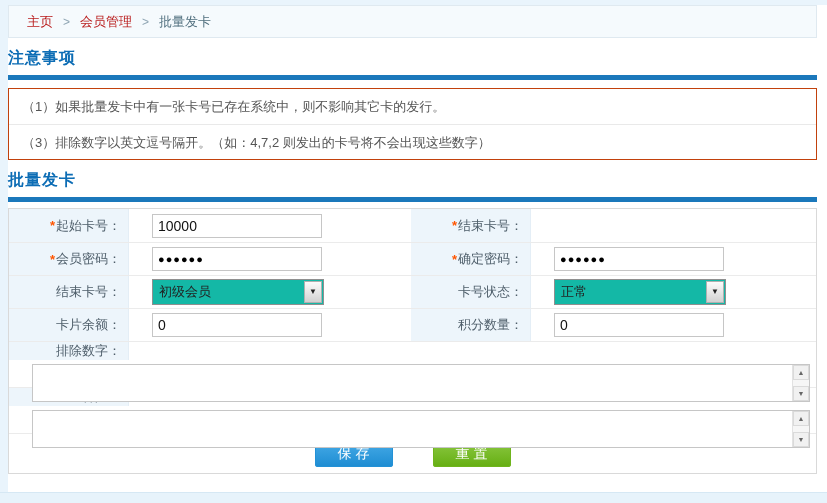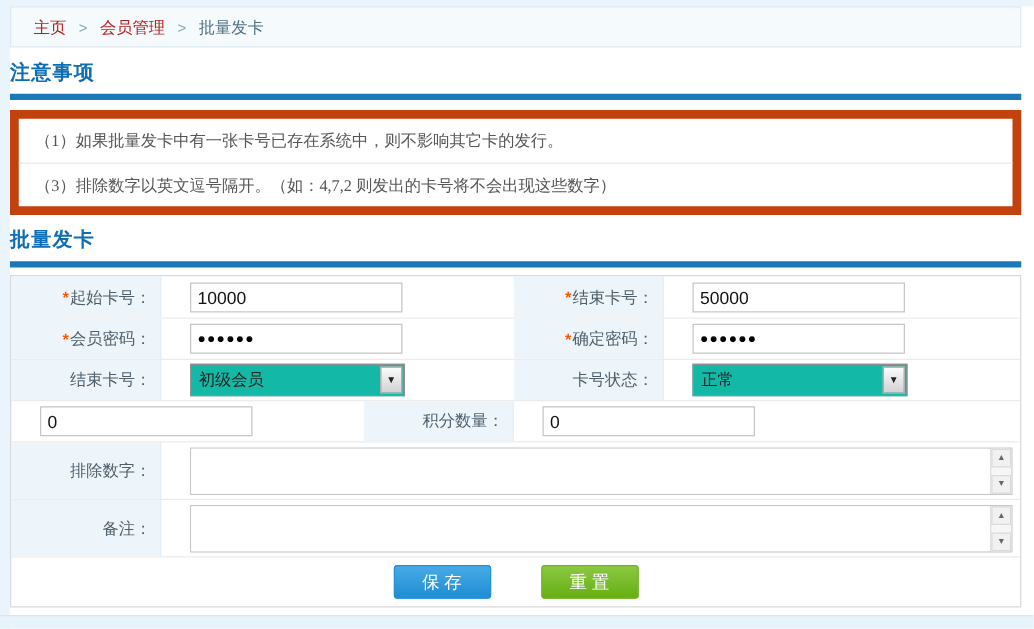--- a/index.html
+++ b/index.html
@@ -27,32 +27,32 @@
   .crumb-sep { color:#8fa5b3; margin:0 10px; font-size:12px; }
 
   
   .section-title {
     margin-top:10px; font-size:16px; font-weight:bold; color:#0d6db5;
     padding-bottom:6px; letter-spacing:1px;
   }
   .title-bar { height:5px; background:#1b78bb; width:100%; }
 
   
-  .notice-box { margin-top:8px; border:7px solid #c2410c; background:#fff;font-family:Liberation Serif, serif; }
+  .notice-box { margin-top:8px; border:1px solid #c2410c; background:#fff; }
   .notice-row {
     height:35px; line-height:35px; padding-left:13px;
     font-size:13px; color:#555; border-top:1px solid #e9e9e9;
   }
   .notice-row:first-child { border-top:none; }
 
   
   .form-table { margin-top:6px; border:1px solid #d9d9d9; background:#fff; }
   .frow { display:flex; align-items:stretch; border-top:1px solid #ebebeb; height:33px; }
   .frow:first-child { border-top:none; }
-  .frow.tall { height:46px; }
+  .frow.tall { height:46px;flex-direction:column; }
   .frow.btnrow { height:40px; align-items:center; justify-content:center; gap:40px; }
   .lcell {
     width:120px; background:#edf5fb; border-right:1px solid #e4eef6;
     display:flex; align-items:center; justify-content:flex-end;
     padding-right:7px; font-size:13px; color:#4e5e6a; flex-shrink:0;
   }
   .lcell .req { color:#ff5500; font-size:13px; margin-right:1px; font-weight:bold; }
   .fcell { width:282px; display:flex; align-items:center; padding-left:23px; flex-shrink:0; }
   .fcell.grow { flex:1; width:auto; }
 
@@ -140,23 +140,20 @@
         <span class="req">*</span>
         <span>起始卡号：</span>
       </div>
       <div class="fcell">
         <input class="txt-input" type="text" value="10000" style="">
       </div>
       <div class="lcell">
         <span class="req">*</span>
         <span>结束卡号：</span>
       </div>
-      <div class="fcell grow">
-        <input class="txt-input" type="text" value="50000" style="">
-      </div>
     </div>
 
     <div class="frow">
       <div class="lcell">
         <span class="req">*</span>
         <span>会员密码：</span>
       </div>
       <div class="fcell">
         <input class="txt-input pwd" type="text" value="●●●●●●" style="">
       </div>
@@ -188,20 +185,23 @@
         <div class="fake-select">
           <div class="sel-text">正常</div>
           <div class="sel-btn">
               <span>▼</span>
             </div>
         </div>
       </div>
     </div>
 
     <div class="frow">
+      <div class="lcell">
+        <span>卡片余额：</span>
+      </div>
       <div class="fcell">
         <input class="txt-input" type="text" value="0" style="">
       </div>
       <div class="lcell">
         <span>积分数量：</span>
       </div>
       <div class="fcell grow">
         <input class="txt-input" type="text" value="0" style="">
       </div>
     </div>

